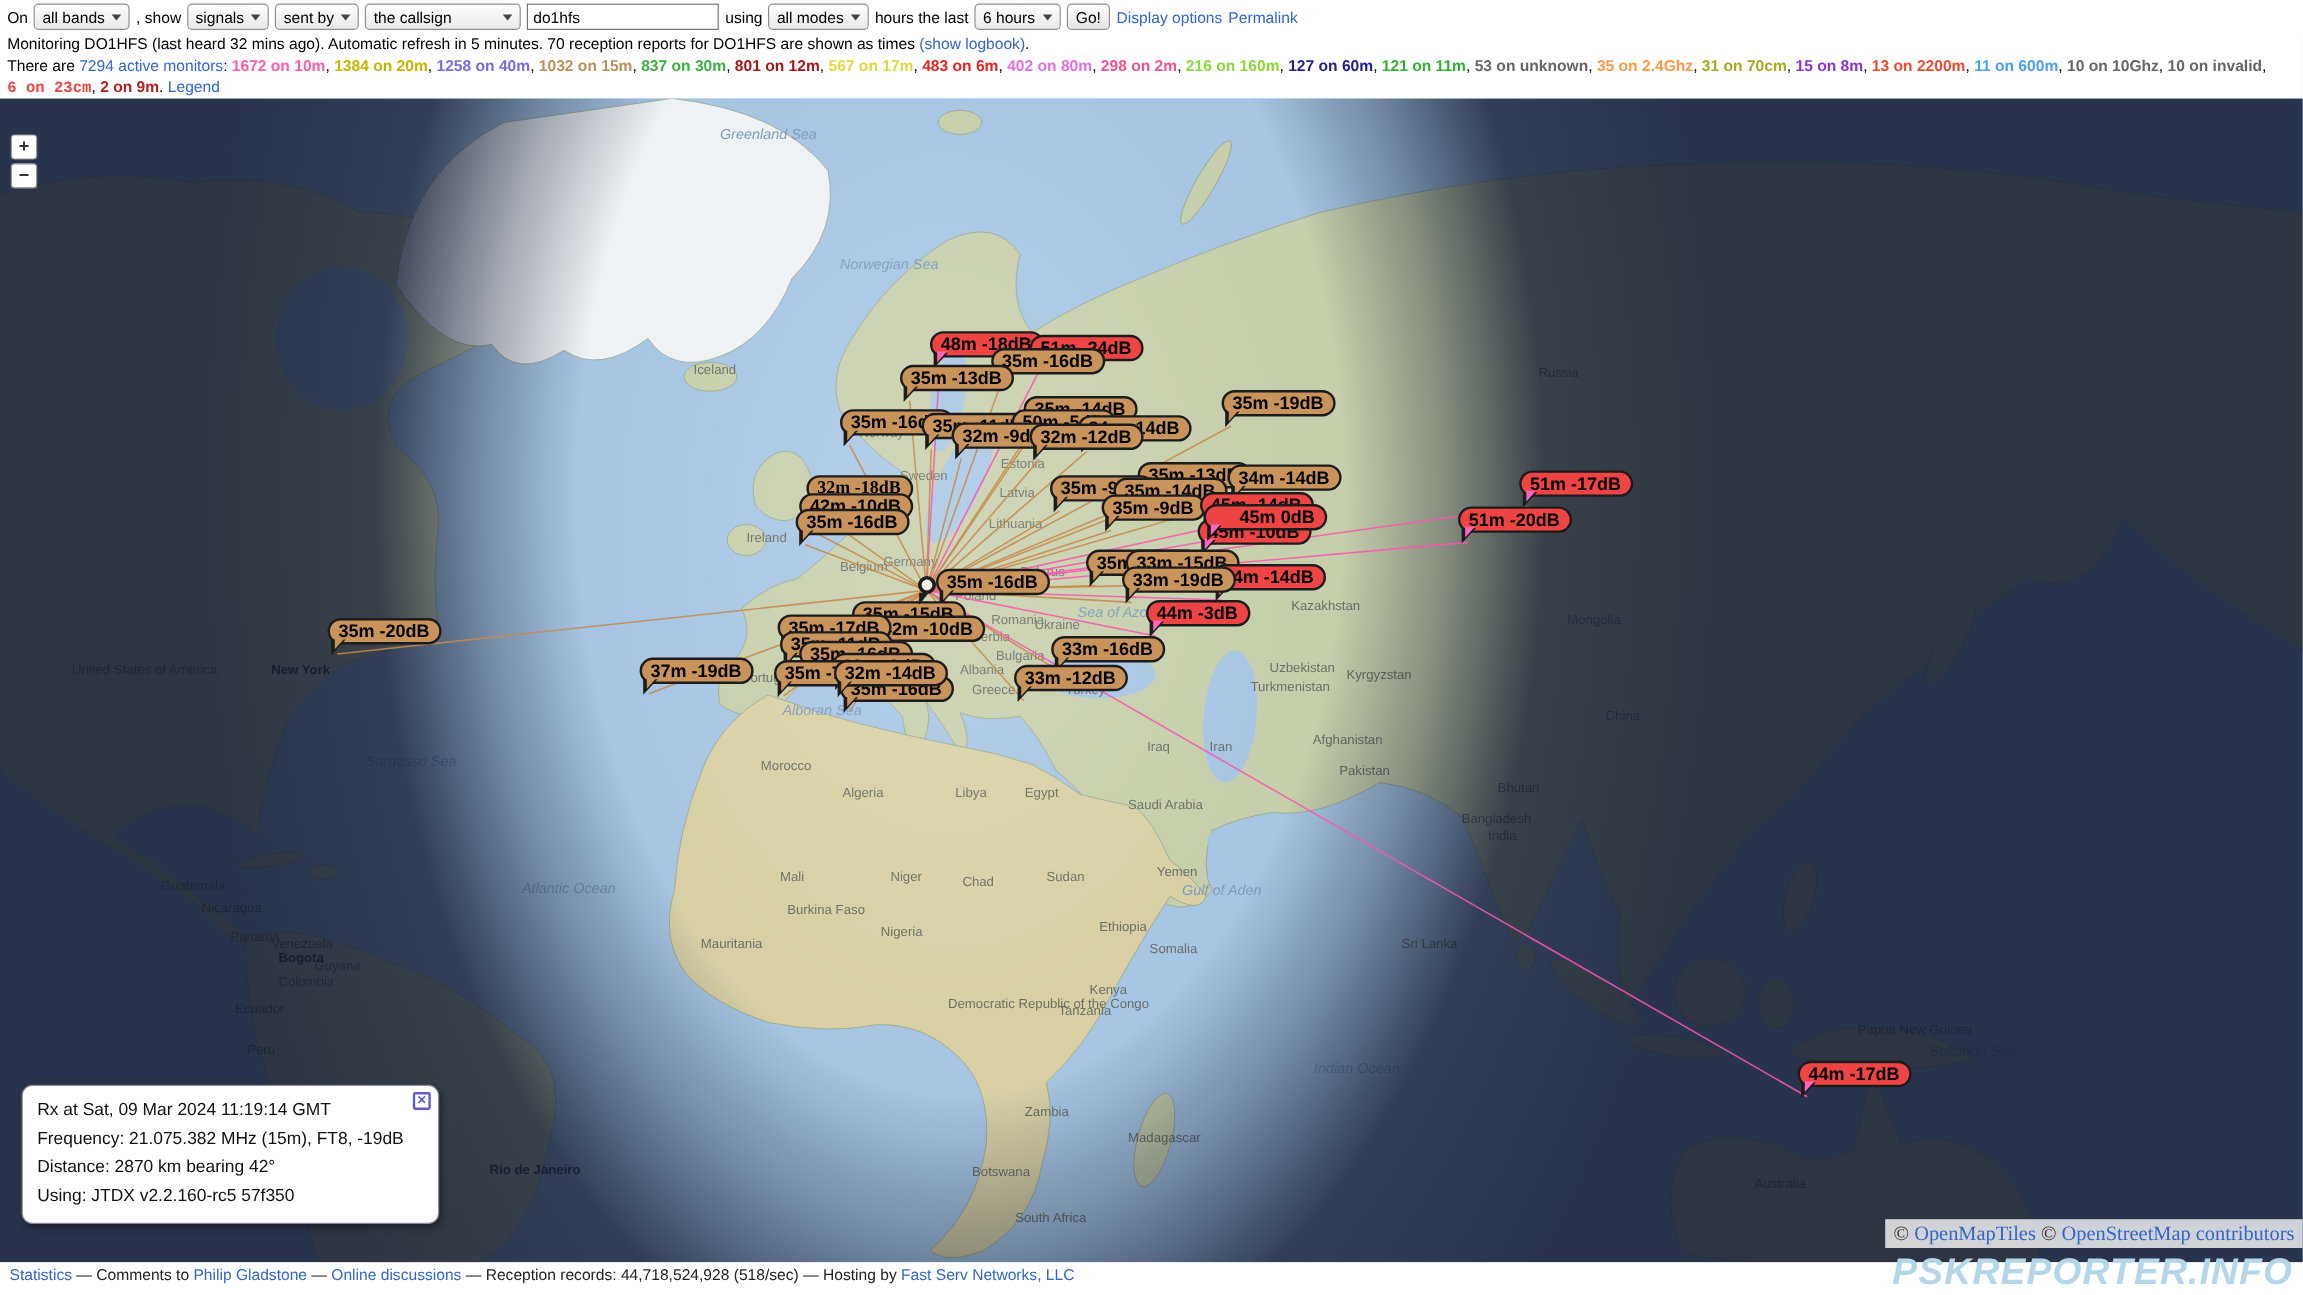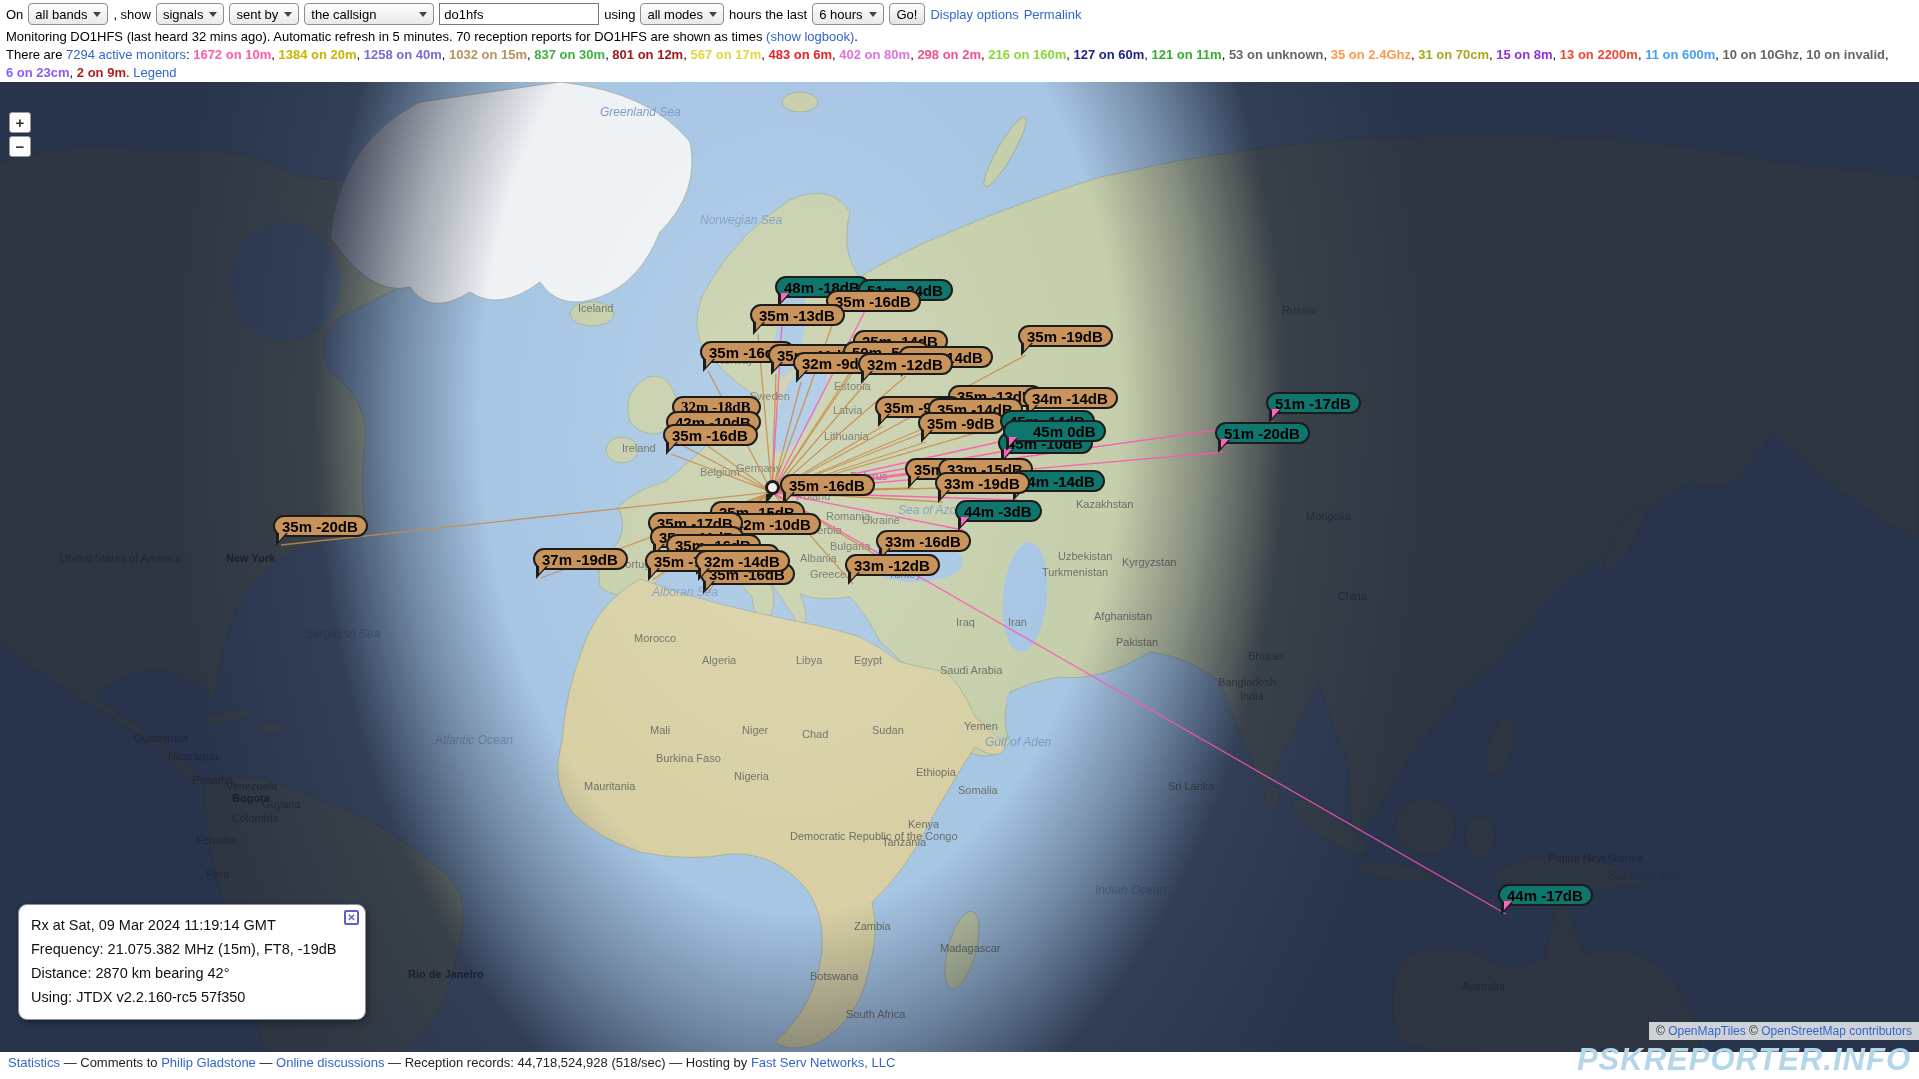--- a/index.html
+++ b/index.html
@@ -34,21 +34,21 @@
 
   .balloon { position:absolute; height:22px; line-height:19px; padding:0 8px 0 7px;
     font-weight:bold; font-size:15px; color:#000; white-space:nowrap;
     border:2px solid #1c1c1c; border-radius:11px; cursor:pointer; }
   .balloon::before { content:''; position:absolute; left:1px; bottom:-11px;
     border-top:13px solid #1c1c1c; border-right:12px solid transparent; }
   .balloon::after  { content:''; position:absolute; left:4px; bottom:-6px;
     border-top:9px solid #000; border-right:8px solid transparent; }
   .balloon.tan  { background:#c9935c; }
   .balloon.tan::after  { border-top-color:#c9935c; }
-  .balloon.pink { background:#0f766e; }
+  .balloon.pink { background:#ef4444; }
   .balloon.pink::after { border-top-color:#ff63bb; }
 
   #tx-marker { position:absolute; left:765px; top:398px; width:15px; height:15px; border:3px solid #1c1c1c;
     border-radius:50%; background:#f5f0e8; }
   #tx-marker::before { content:''; position:absolute; left:-2px; bottom:-12px;
     border-top:10px solid #1c1c1c; border-right:8px solid transparent; }
 
   
   #zoomctl { position:absolute; left:9px; top:30px; width:22px; }
   .zbtn { width:22px; height:21px; background:#fff; border:1px solid #979797; color:#333;
@@ -57,21 +57,21 @@
   
   #popup { position:absolute; left:18px; top:822px; width:348px; background:#fff;
     border:1px solid #8a8a9a; border-radius:9px; box-shadow:2px 3px 6px rgba(0,0,0,0.35);
     padding:8px 10px 10px 12px; font-size:14.5px; line-height:24px; color:#111; }
   #popup-close { position:absolute; right:6px; top:5px; width:15px; height:15px; border:2px solid #5e5ed0;
     color:#5e5ed0; border-radius:2px; font:bold 10px/11px "Liberation Sans",sans-serif; text-align:center;
     cursor:pointer; background:#fff; }
 
   
   #attrib { position:absolute; right:0; bottom:12px; background:rgba(255,255,255,0.78);
-    padding:2px 7px; font-size:12px; color:#333; }
+    padding:2px 7px; font-size:17px; color:#333;font-family:Liberation Serif, serif; }
 
   
   #footer { position:absolute; left:0; top:1052px; width:100%; height:27px; background:#fff;
     line-height:22px; padding-left:8px; color:#222; white-space:nowrap; }
   #watermark { position:absolute; right:8px; bottom:1px; font-size:31px; font-weight:bold; font-style:italic;
     color:#b4d6e9; letter-spacing:1px; z-index:60; pointer-events:none; }
 </style>
 </head>
 <body>
 
@@ -107,21 +107,21 @@
   </span>
   <button class="go">Go!</button>
   <a class="lnk">Display options</a>
   <a class="lnk">Permalink</a>
 </div>
 
 <div id="line2">
   <span>Monitoring DO1HFS (last heard 32 mins ago). Automatic refresh in 5 minutes. 70 reception reports for DO1HFS are shown as times </span><a class="lnk">(show logbook)</a><span>.</span>
 </div>
 <div id="monitors-line">There are <a class="lnk">7294 active monitors</a>: <span class="mon" style="color: rgb(255, 92, 168);">1672 on 10m</span>, <span class="mon" style="color: rgb(200, 180, 0);">1384 on 20m</span>, <span class="mon" style="color: rgb(122, 106, 216);">1258 on 40m</span>, <span class="mon" style="color: rgb(184, 144, 90);">1032 on 15m</span>, <span class="mon" style="color: rgb(60, 176, 67);">837 on 30m</span>, <span class="mon" style="color: rgb(160, 24, 24);">801 on 12m</span>, <span class="mon" style="color: rgb(224, 216, 64);">567 on 17m</span>, <span class="mon" style="color: rgb(232, 32, 32);">483 on 6m</span>, <span class="mon" style="color: rgb(224, 112, 224);">402 on 80m</span>, <span class="mon" style="color: rgb(240, 80, 144);">298 on 2m</span>, <span class="mon" style="color: rgb(136, 216, 56);">216 on 160m</span>, <span class="mon" style="color: rgb(32, 32, 144);">127 on 60m</span>, <span class="mon" style="color: rgb(48, 176, 48);">121 on 11m</span>, <span class="mon" style="color: rgb(102, 102, 102);">53 on unknown</span>, <span class="mon" style="color: rgb(255, 152, 72);">35 on 2.4Ghz</span>, <span class="mon" style="color: rgb(168, 168, 32);">31 on 70cm</span>, <span class="mon" style="color: rgb(144, 48, 208);">15 on 8m</span>, <span class="mon" style="color: rgb(240, 72, 48);">13 on 2200m</span>, <span class="mon" style="color: rgb(72, 160, 240);">11 on 600m</span>, <span class="mon" style="color: rgb(102, 102, 102);">10 on 10Ghz</span>, <span class="mon" style="color: rgb(102, 102, 102);">10 on invalid</span>,</div>
-<div id="monitors-line2"><span class="mon" style="color: #8b5cf6;">6 on 23cm</span>, <span class="mon" style="color: rgb(176, 32, 32);">2 on 9m</span>. <a class="lnk">Legend</a></div>
+<div id="monitors-line2"><span class="mon" style="color: #ef4444; font-family: Liberation Mono, monospace;">6 on 23cm</span>, <span class="mon" style="color: rgb(176, 32, 32);">2 on 9m</span>. <a class="lnk">Legend</a></div>
 
 <div id="map">
   <svg id="basemap" width="1919" height="970" viewBox="0 0 1919 970">
     <rect x="0" y="0" width="1919" height="970" fill="#a7c6e4"></rect>
     <g fill="#c6cfab" stroke="#9aa78f" stroke-width="0.7">
 
       <path d="M0,80 Q80,55 160,70 Q240,60 300,95 Q360,95 420,125 Q450,160 430,190 Q390,210 350,230 Q310,250 330,290 Q370,320 365,360 Q360,400 365,440 Q330,460 290,470 Q250,495 235,530 Q220,570 214,615 Q200,600 170,590 Q120,585 95,615 Q125,635 148,652 Q170,668 195,690 Q205,697 205,705 Q185,700 165,672 Q120,640 70,610 Q30,585 0,560 Z"></path>
 
       <path d="M205,698 C250,688 290,705 320,718 C360,730 400,755 430,780 C465,800 470,830 455,880 C445,930 420,960 400,970 L265,970 C250,920 235,855 215,790 C208,755 203,720 205,698 Z"></path>
 

